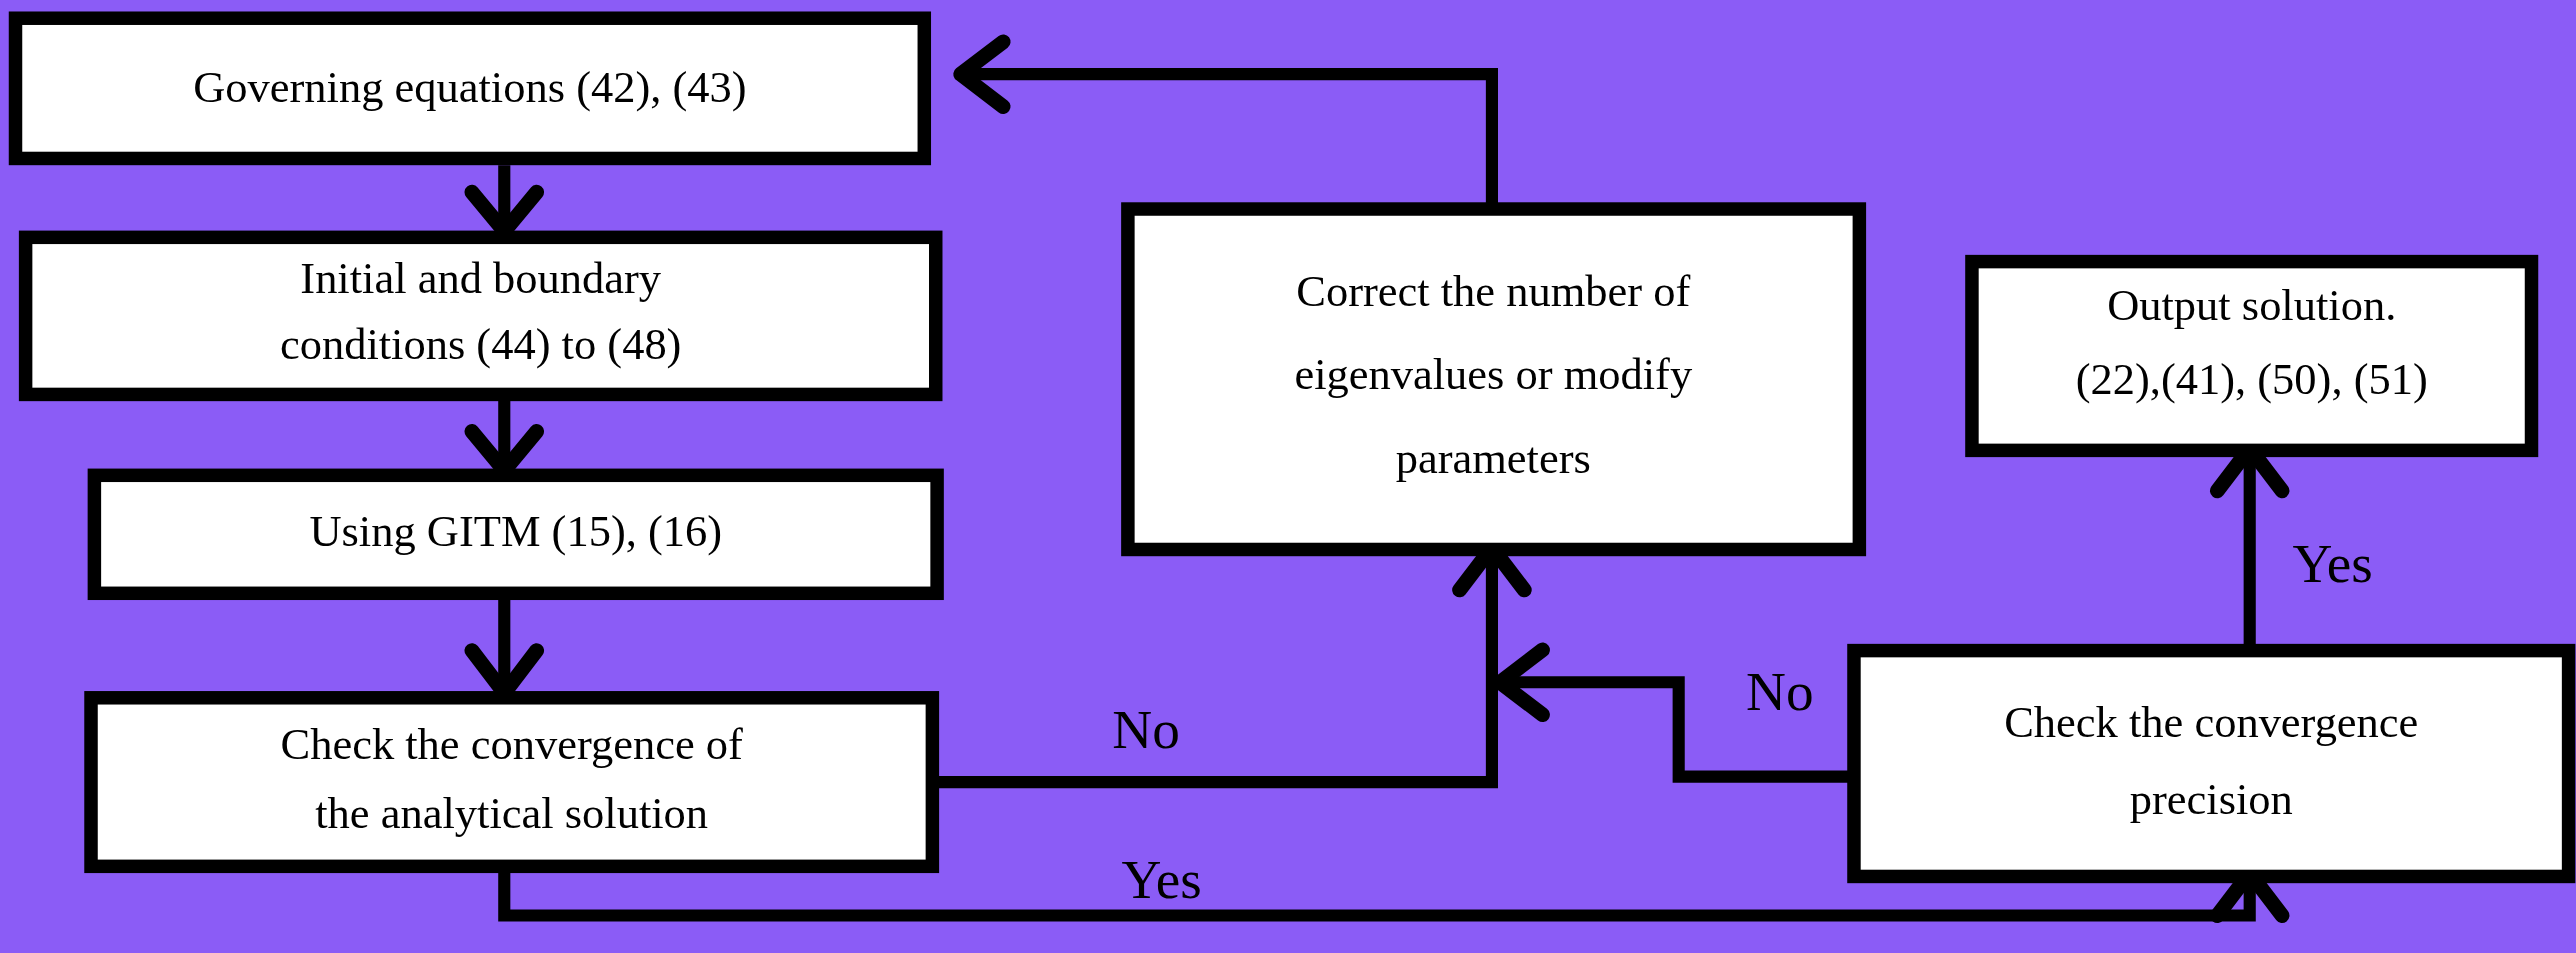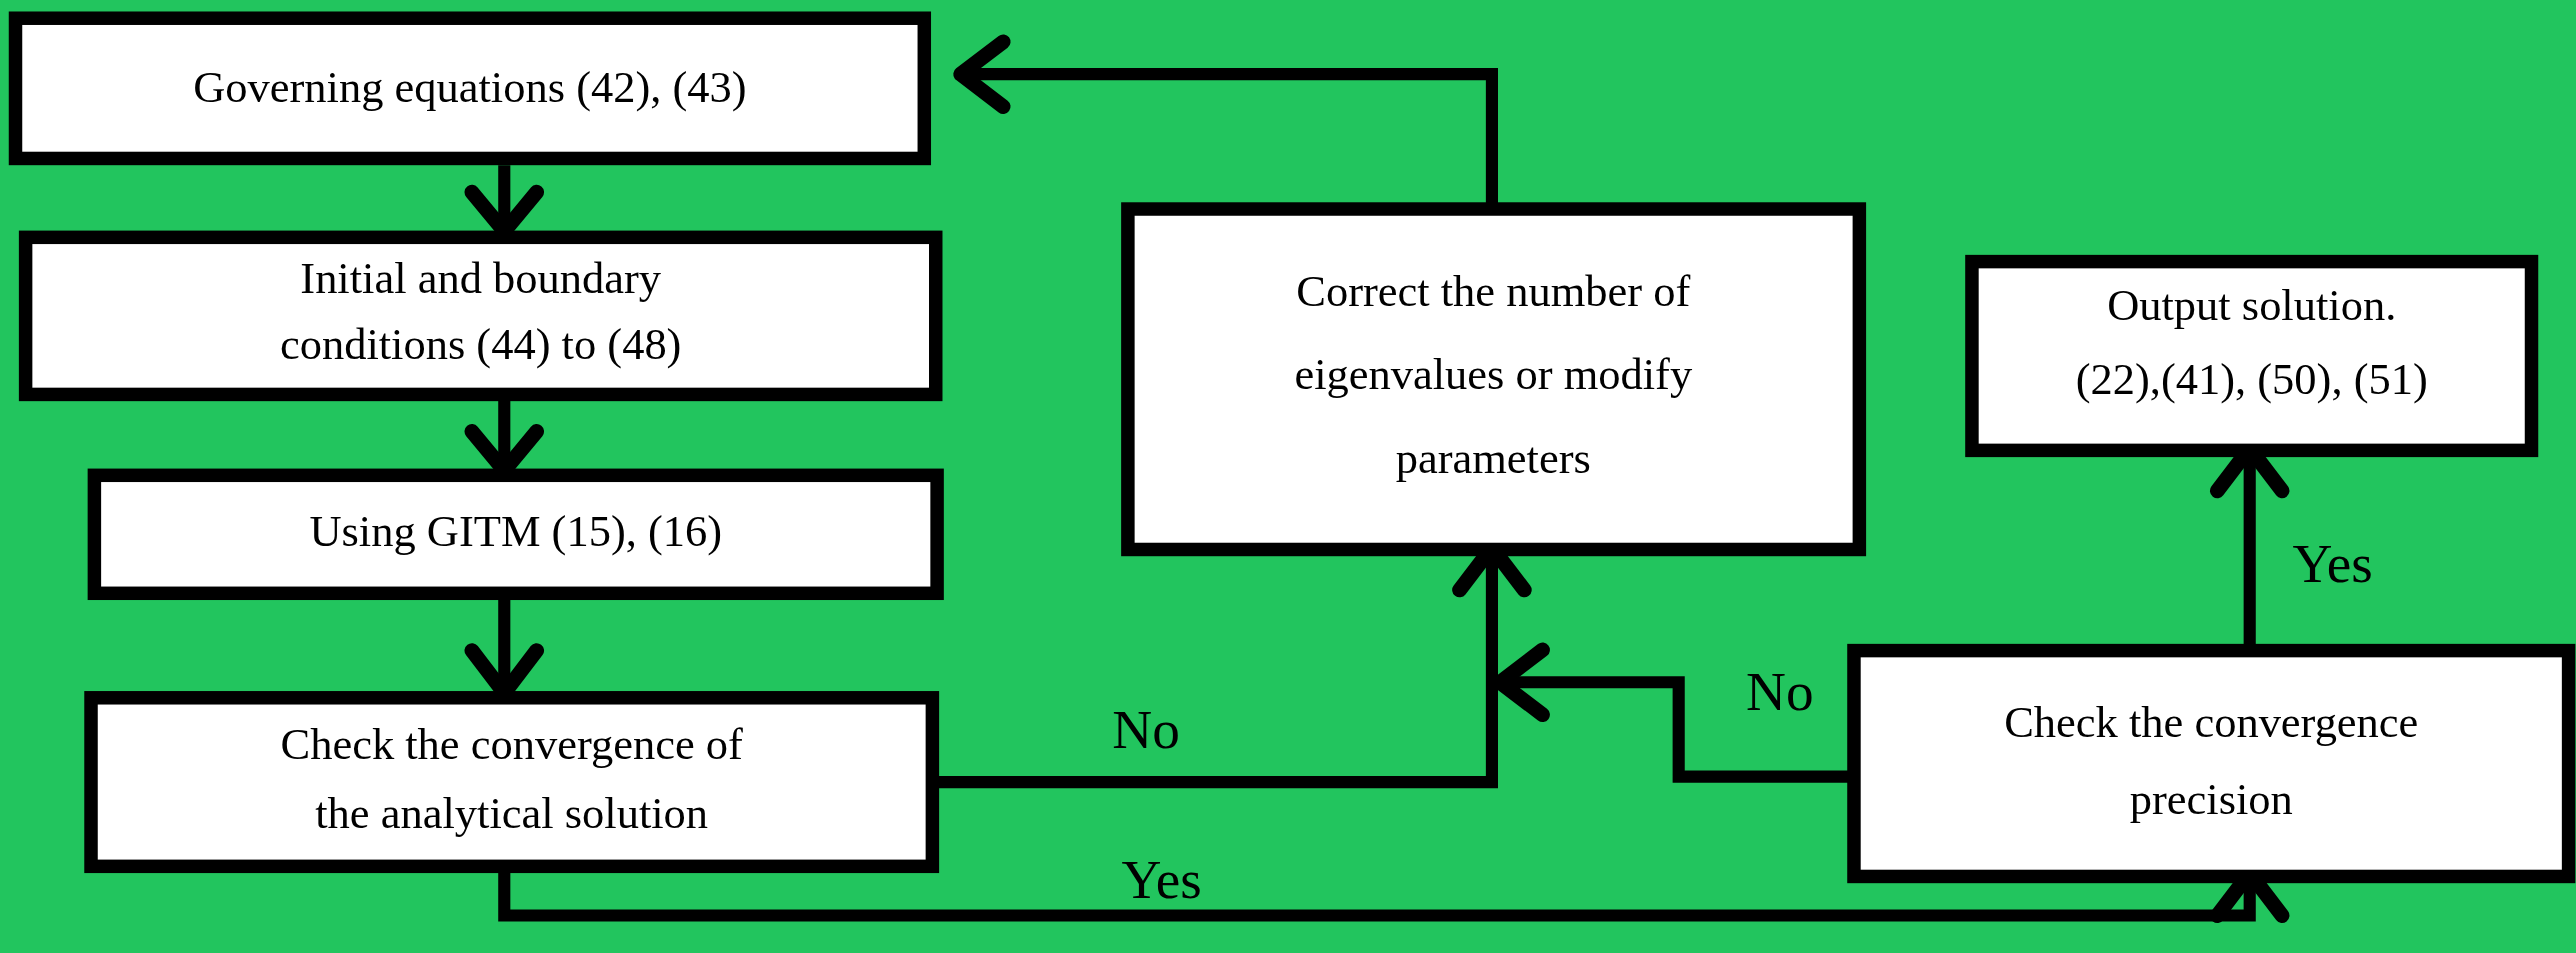--- a/index.html
+++ b/index.html
@@ -4,21 +4,21 @@
 <style>
   html, body {
     margin: 0;
     padding: 0;
     background: #ffffff;
   }
   #flowchart-root {
     position: relative;
     width: 2576px;
     height: 954px;
-    background: #22c55e;
+    background: #8b5cf6;
     font-family: "Liberation Serif", "DejaVu Serif", serif;
     overflow: hidden;
   }
   svg.canvas {
     position: absolute;
     top: 0;
     left: 0;
     width: 2576px;
     height: 954px;
   }

